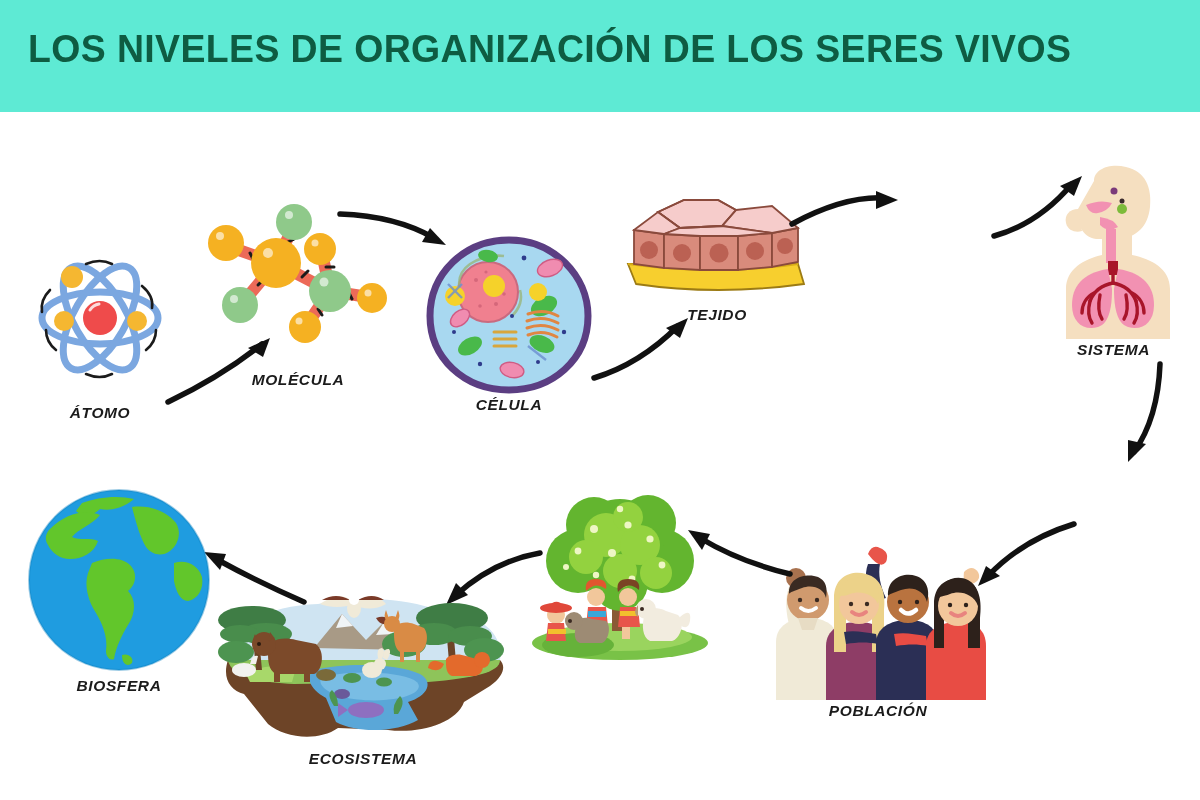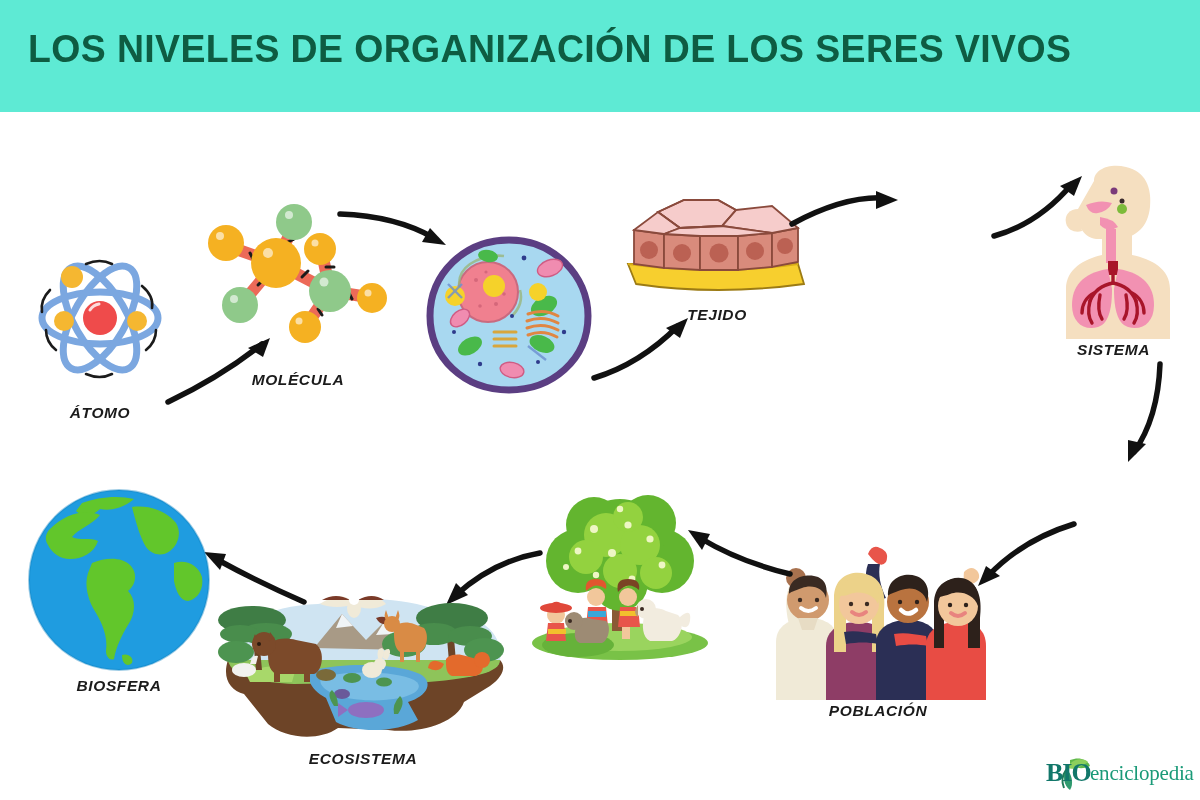--- a/index.html
+++ b/index.html
@@ -202,20 +202,21 @@
           <circle cx="30" cy="96" r="2"></circle>
         <circle cx="88" cy="80" r="2"></circle>
           <circle cx="114" cy="126" r="2"></circle>
       </g>
       <g stroke="#6c8fd0" stroke-width="2.4" opacity="0.8">
         <line x1="24" y1="48" x2="38" y2="62"></line>
           <line x1="38" y1="48" x2="24" y2="62"></line>
         <line x1="104" y1="110" x2="122" y2="124"></line>
       </g>
     </svg>
+    <div class="node-label c" style="top:160px;">CÉLULA</div>
   </div>
 
   <svg class="arrow" style="left:590px; top:308px;" width="120" height="80" viewBox="0 0 120 80">
     <path d="M4 70 Q 50 56 88 18" stroke="#111" stroke-width="5.5" fill="none" stroke-linecap="round"></path>
     <path d="M98 10 L76 20 L90 30 Z" fill="#111"></path>
   </svg>
 
   <div class="node" style="left:622px; top:192px; width:190px;">
     <svg class="art" width="190" height="125" viewBox="0 0 190 125">
       <path d="M6 72 L14 92 Q 95 104 182 92 L176 72 Z" fill="#f7cf2e" stroke="#9c7b14" stroke-width="1.8"></path>
@@ -544,24 +545,14 @@
       <path d="M24 42 C 40 26 60 22 74 28 C 66 38 52 42 46 50 C 54 54 64 50 72 54 C 68 66 56 72 44 72 C 34 72 26 66 22 58 C 18 52 20 46 24 42 Z" fill="#62c62b"></path>
       <path d="M66 76 C 80 70 96 70 104 78 C 112 86 110 98 102 104 C 110 112 110 126 102 138 C 96 148 90 160 88 172 C 84 174 80 170 80 164 C 82 150 76 136 70 126 C 62 114 58 98 62 86 Z" fill="#62c62b"></path>
       <path d="M106 20 C 124 18 140 24 150 36 C 156 46 152 58 144 64 C 136 70 126 68 120 60 C 114 50 110 36 106 20 Z" fill="#62c62b"></path>
       <path d="M148 76 C 160 72 172 78 176 90 C 178 102 172 112 162 114 C 154 114 150 104 148 94 Z" fill="#62c62b"></path>
       <path d="M96 168 C 102 166 108 170 106 176 C 102 180 96 178 96 168 Z" fill="#62c62b"></path>
       <circle cx="93" cy="93" r="90" fill="none" stroke="#0d7fbd" stroke-width="2" opacity="0.4"></circle>
     </svg>
     <div class="node-label c" style="top:190px;">BIOSFERA</div>
   </div>
 
-  <div id="logo">
-    <svg width="46" height="34" viewBox="0 0 46 34" style="position:absolute;left:0;top:4px;">
-      <path d="M24 4 C 34 0 42 4 44 10 C 36 14 28 12 24 8 Z" fill="#5fb84a"></path>
-      <path d="M22 10 C 28 2 38 2 42 6 C 34 12 26 14 22 12 Z" fill="#8ccf5c"></path>
-      <path d="M20 12 C 16 20 18 30 24 34 C 28 28 26 18 20 12 Z" fill="#2f9a6e"></path>
-      <path d="M20 14 q-6 8 -2 18" stroke="#1f7a58" stroke-width="2" fill="none"></path>
-    </svg>
-    <div id="logo-bio">BIO</div>
-    <div id="logo-text">enciclopedia</div>
-  </div>
 
 </div>
 
 </body></html>

